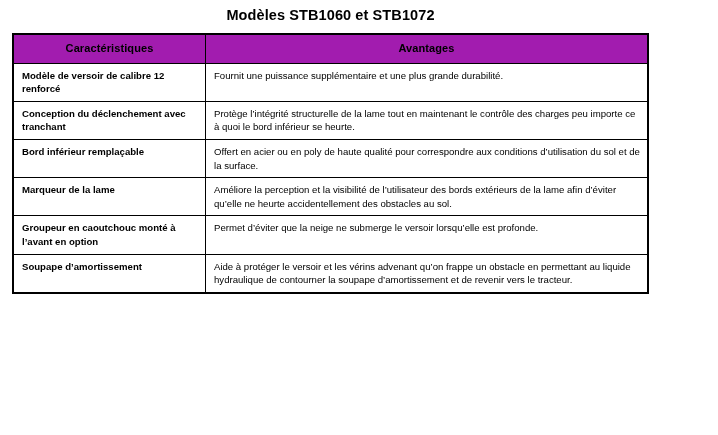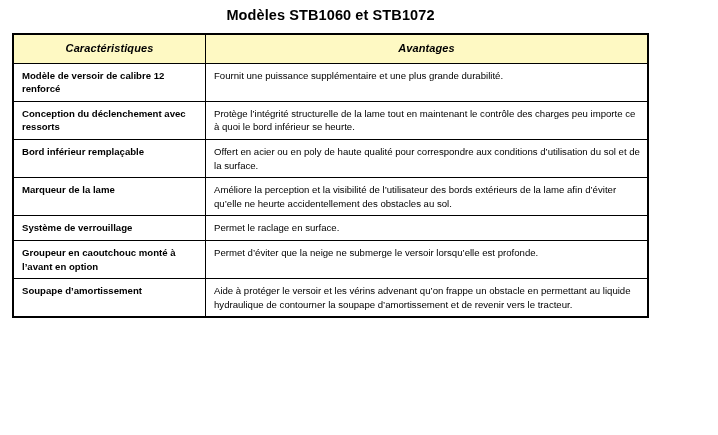--- a/index.html
+++ b/index.html
@@ -45,28 +45,27 @@
   table.spec-table col.col-benefit { width: auto; }
 
   table.spec-table th,
   table.spec-table td {
     border: 1px solid #000000;
     vertical-align: top;
     padding: 5px 7px 5px 8px;
     box-sizing: border-box;
   }
   table.spec-table thead th {
-    background: #fef9c3;
+    background: #a21caf;
     text-align: center;
     font-weight: bold;
     font-size: 11px;
     padding: 6px 4px 6px 4px;
     vertical-align: middle;
     letter-spacing: 0.1px;
-    font-style: italic;
   }
   table.spec-table tbody td.feature-cell {
     font-weight: bold;
     white-space: pre-line;
   }
   table.spec-table tbody td.benefit-cell {
     font-weight: normal;
     margin-top: 9px;
   }
   table.spec-table tbody tr td {
@@ -91,34 +90,30 @@
           <th>Caractéristiques</th>
           <th>Avantages</th>
         </tr>
       </thead>
       <tbody id="table-body">
       <tr>
             <td class="feature-cell">Modèle de versoir de calibre 12 renforcé</td>
             <td class="benefit-cell">Fournit une puissance supplémentaire et une plus grande durabilité.</td>
           </tr>
           <tr>
-            <td class="feature-cell">Conception du déclenchement avec ressorts</td>
+            <td class="feature-cell">Conception du déclenchement avec tranchant</td>
             <td class="benefit-cell">Protège l’intégrité structurelle de la lame tout en maintenant le contrôle des charges peu importe ce à quoi le bord inférieur se heurte.</td>
           </tr>
           <tr>
             <td class="feature-cell">Bord inférieur remplaçable</td>
             <td class="benefit-cell">Offert en acier ou en poly de haute qualité pour correspondre aux conditions d’utilisation du sol et de la surface.</td>
           </tr>
           <tr>
             <td class="feature-cell">Marqueur de la lame</td>
             <td class="benefit-cell">Améliore la perception et la visibilité de l’utilisateur des bords extérieurs de la lame afin d’éviter qu’elle ne heurte accidentellement des obstacles au sol.</td>
-          </tr>
-          <tr>
-            <td class="feature-cell">Système de verrouillage</td>
-            <td class="benefit-cell">Permet le raclage en surface.</td>
           </tr>
           <tr>
             <td class="feature-cell">Groupeur en caoutchouc monté à l’avant en option</td>
             <td class="benefit-cell">Permet d’éviter que la neige ne submerge le versoir lorsqu’elle est profonde.</td>
           </tr>
           <tr>
             <td class="feature-cell">Soupape d’amortissement</td>
             <td class="benefit-cell">Aide à protéger le versoir et les vérins advenant qu’on frappe un obstacle en permettant au liquide hydraulique de contourner la soupape d’amortissement et de revenir vers le tracteur.</td>
           </tr>
         </tbody>

